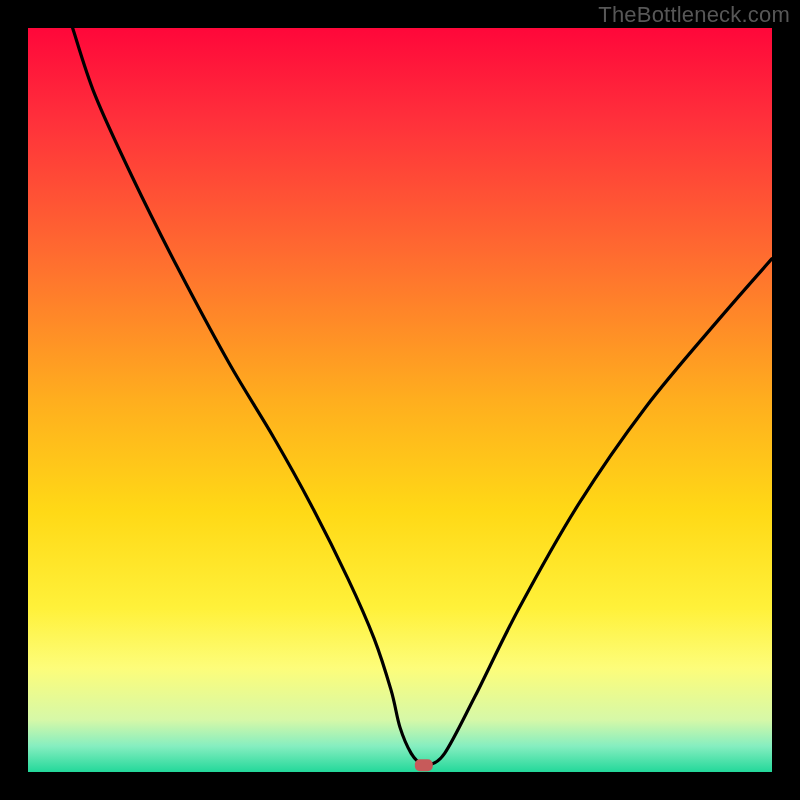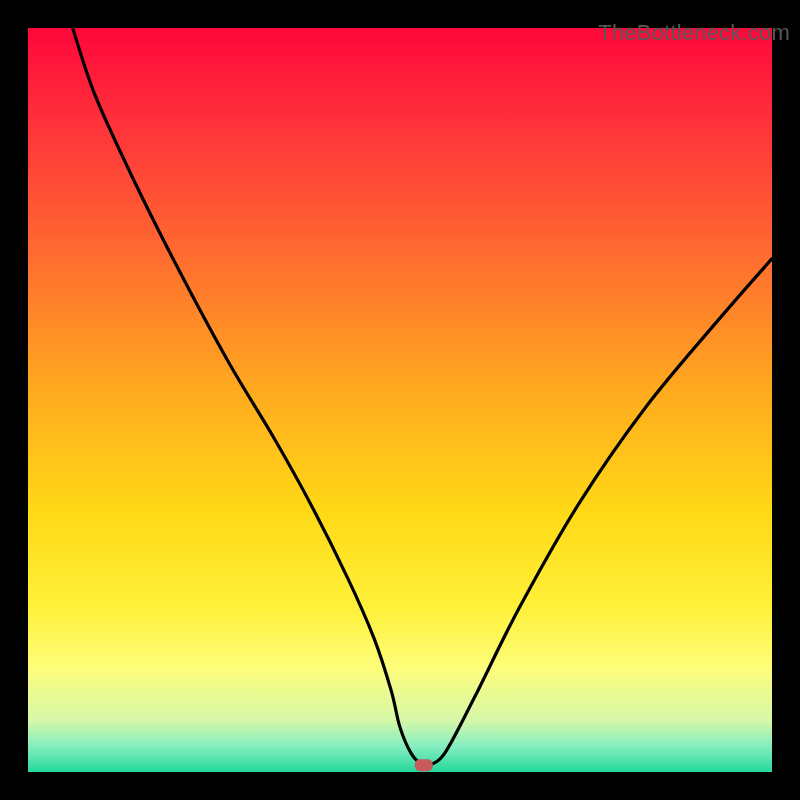--- a/index.html
+++ b/index.html
@@ -12,21 +12,21 @@
     font-family: Arial, Helvetica, sans-serif;
   }
   .frame {
     position: relative;
     width: 800px;
     height: 800px;
     background: #000;
   }
   .watermark {
     position: absolute;
-    top: 20px;
+    top: 2px;
     right: 10px;
     color: #575757;
     font-size: 22px;
     font-weight: 500;
     letter-spacing: 0.2px;
     z-index: 5;
   }
   .plot-area {
     position: absolute;
     left: 28px;

